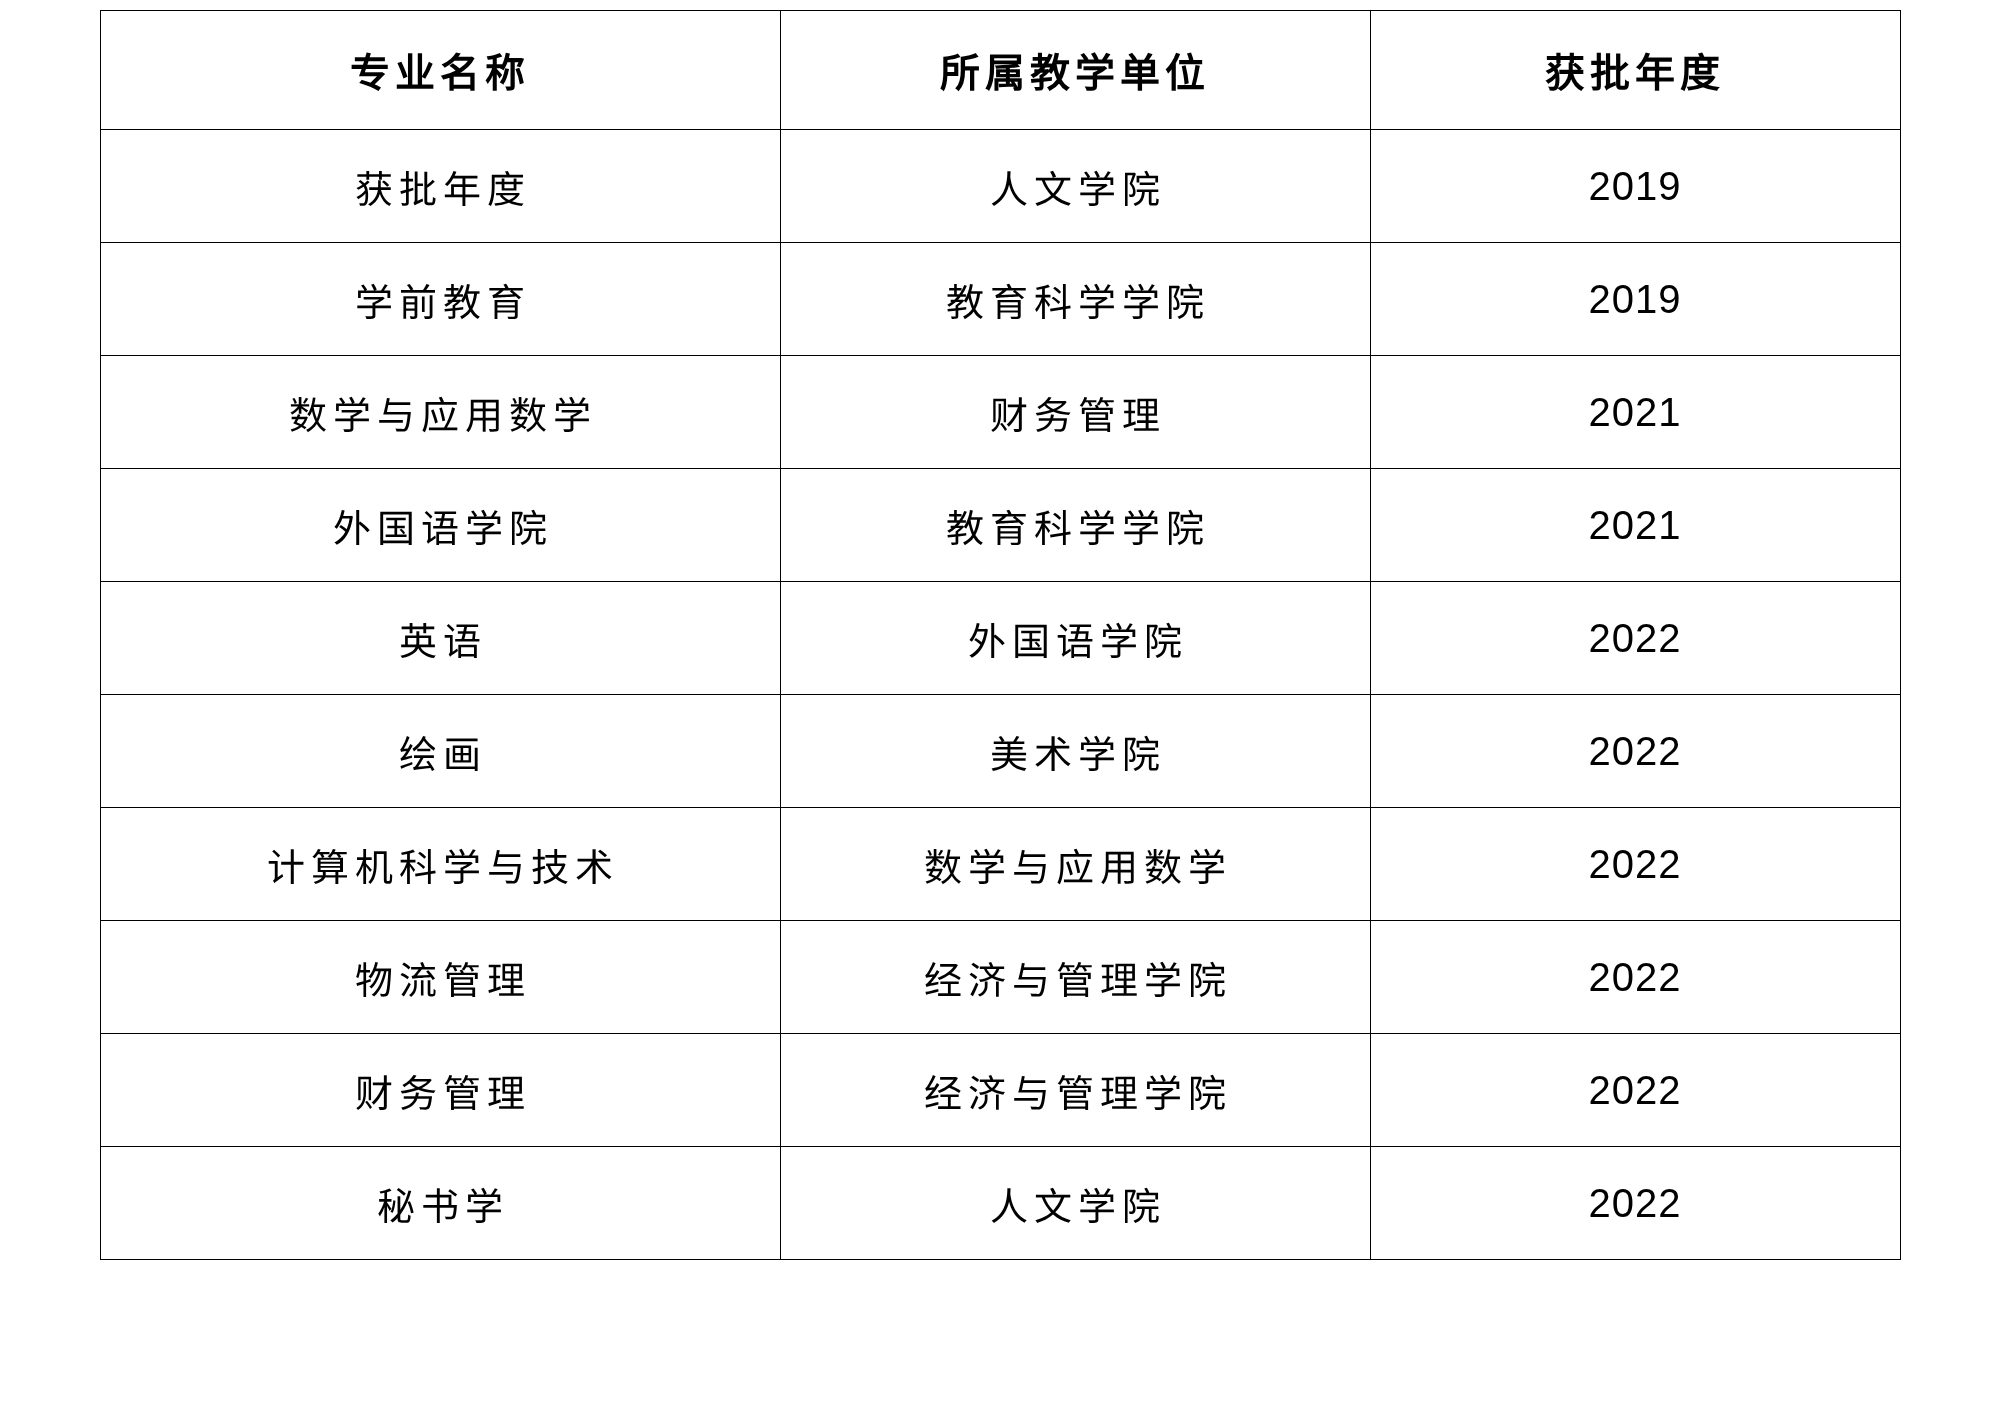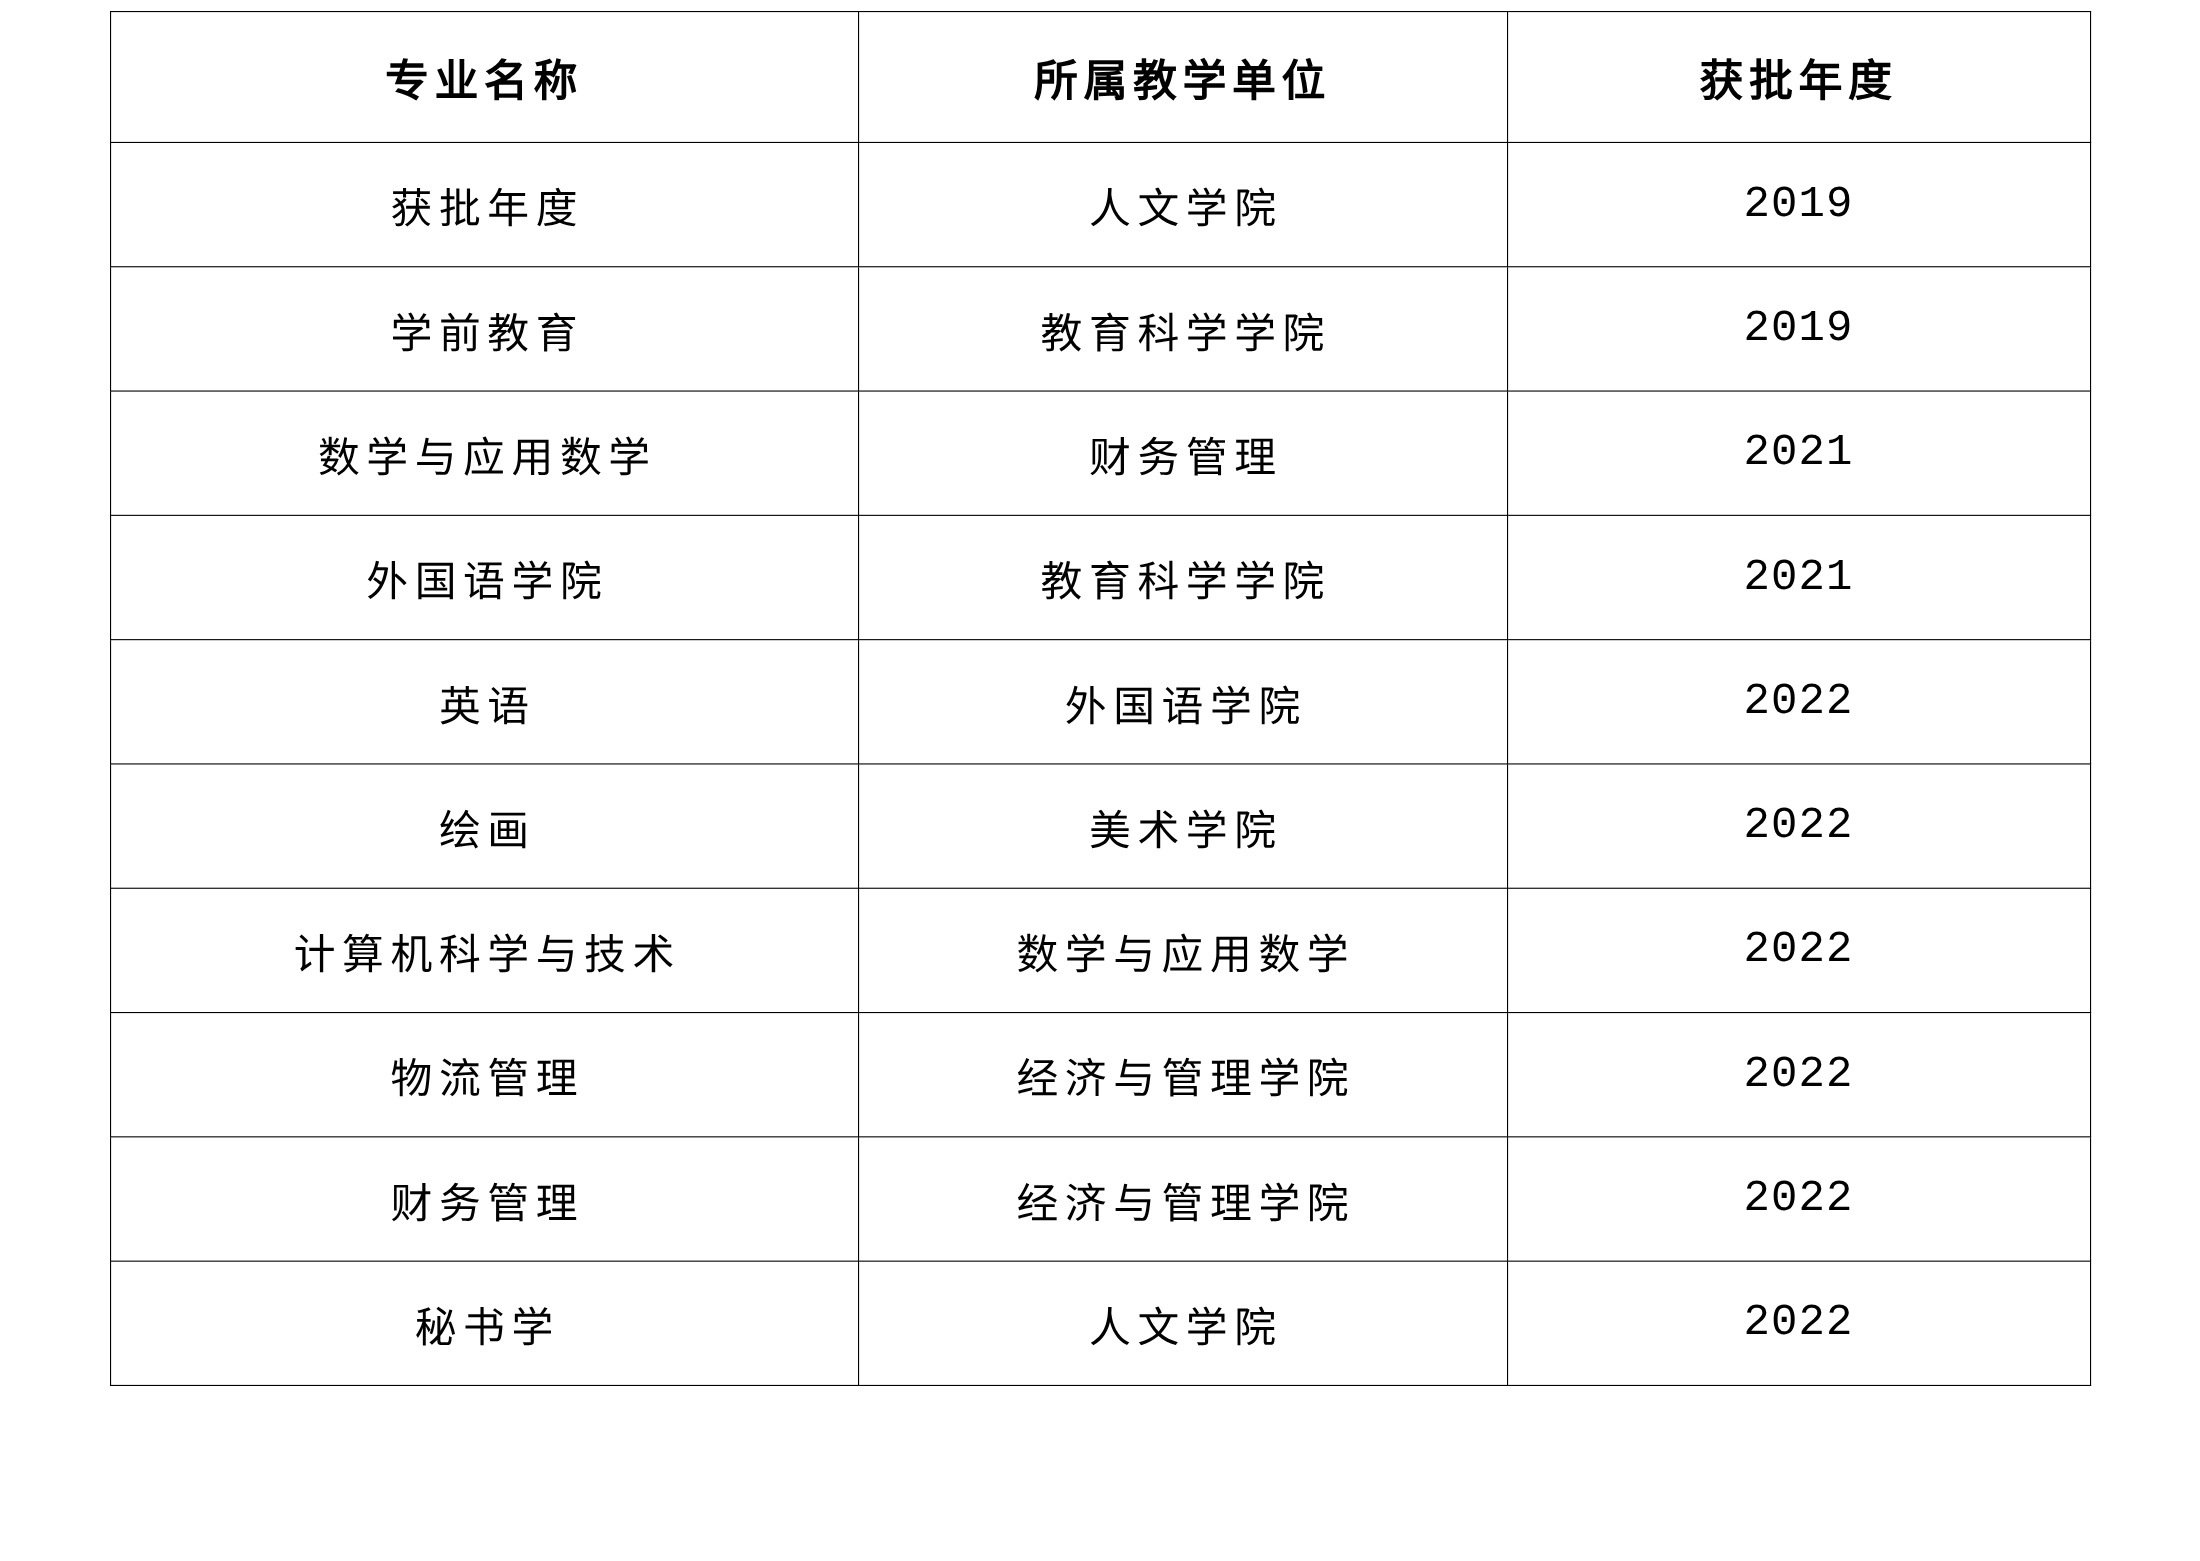--- a/index.html
+++ b/index.html
@@ -45,21 +45,21 @@
     color: #000000;
   }
   table.data-table thead th {
     font-family: "Liberation Serif", "DejaVu Serif", serif;
     font-weight: bold;
     font-size: 40px;
     letter-spacing: 5px;
     height: 118px;
   }
   table.data-table td.year-cell {
-    font-family: Liberation Mono, monospace;
+    font-family: Liberation Sans, sans-serif;
     font-size: 40px;
     letter-spacing: 1px;
     margin-left: 12px;
   }
   table.data-table td.major-cell,
   table.data-table td.unit-cell {
     letter-spacing: 6px;
     text-indent: 6px;
   }
 </style>

